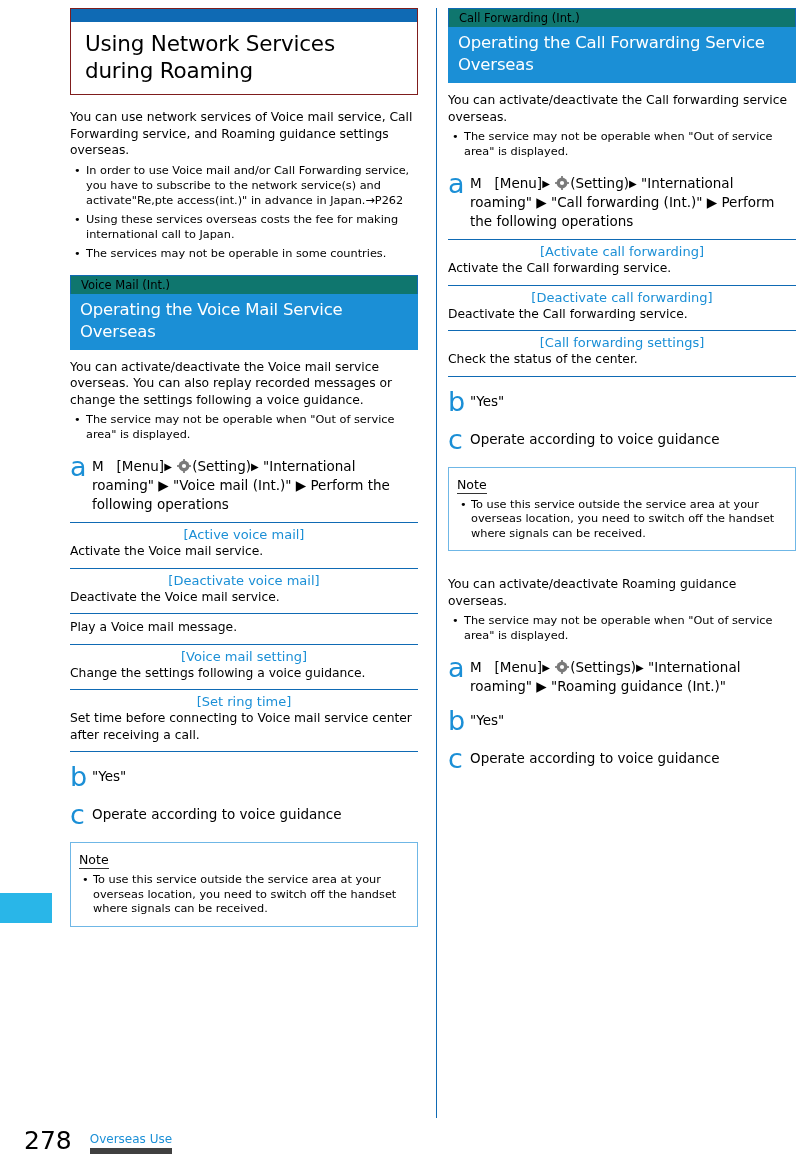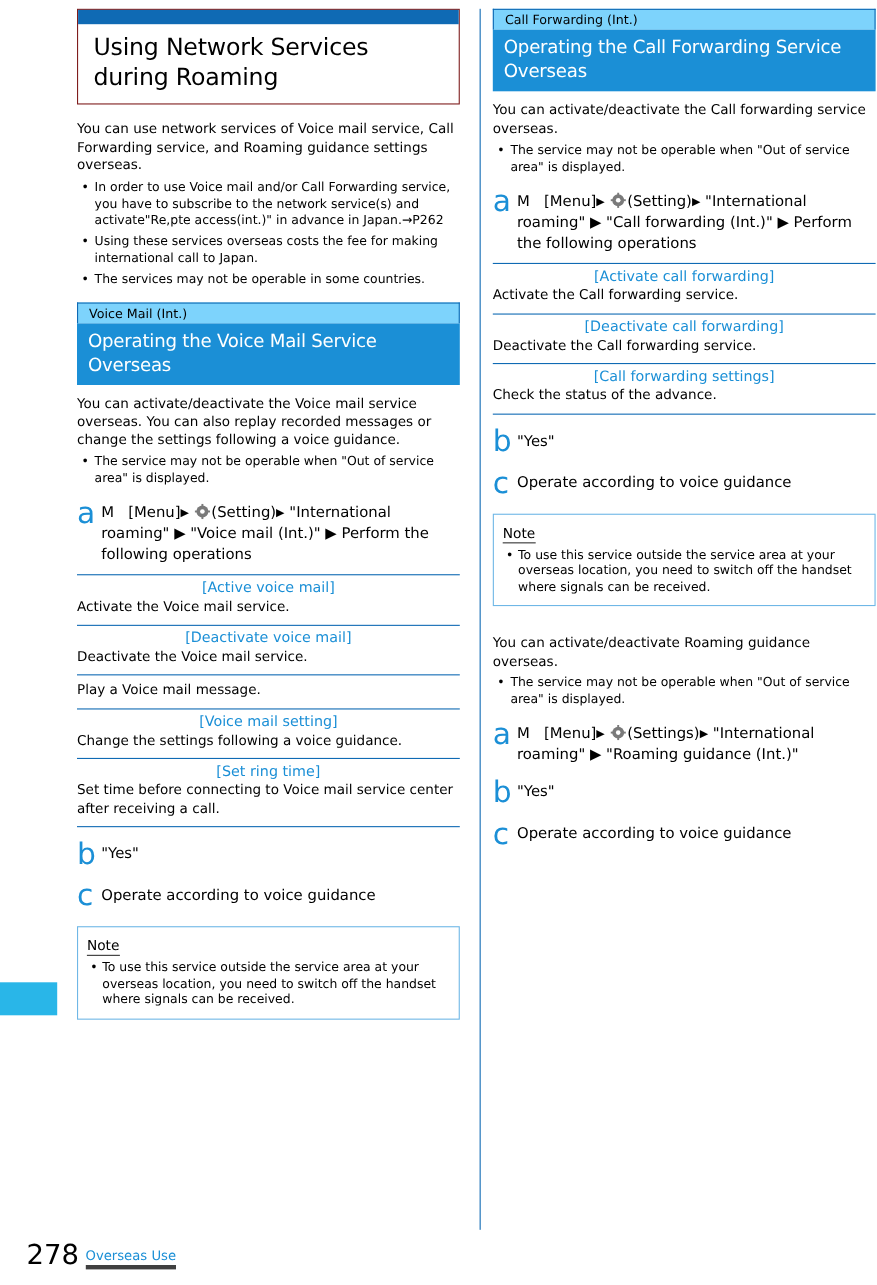--- a/index.html
+++ b/index.html
@@ -51,21 +51,21 @@
     line-height: 27px;
     padding: 8px 10px 10px 14px;
     color: #000;
     letter-spacing: -0.2px;
   }
 
   
   .sec-label {
     border: 1px solid #0f6ab4;
     border-bottom: none;
-    background: #7dd3fc;
+    background: #0f766e;
     font-size: 11.5px;
     padding: 2px 6px 2px 10px;
     color: #000;
     line-height: 14px;
   }
   .sec-title {
     background: #1b8fd6;
     color: #ffffff;
     font-size: 16.5px;
     line-height: 22px;
@@ -198,22 +198,22 @@
   }
   .page-num {
     font-size: 25px;
     line-height: 26px;
     color: #000;
     font-family: "DejaVu Sans", sans-serif;
   }
   .footer-label {
     font-size: 12px;
     color: #1b8fd6;
-    border-bottom: 4px solid #404040;
-    margin-left: 6px;
+    border-bottom: 6px solid #404040;
+    margin-left: 18px;
     padding-bottom: 1px;
     line-height: 15px;
   }
   .tab-marker {
     position: absolute;
     left: 0;
     top: 893px;
     width: 52px;
     height: 30px;
     background: #29b6e8;
@@ -358,21 +358,21 @@
     <div class="sub first">
       <div class="sub-title">[Activate call forwarding]</div>
       <div class="sub-body">Activate the Call forwarding service.</div>
     </div>
     <div class="sub">
       <div class="sub-title">[Deactivate call forwarding]</div>
       <div class="sub-body">Deactivate the Call forwarding service.</div>
     </div>
     <div class="sub">
       <div class="sub-title">[Call forwarding settings]</div>
-      <div class="sub-body">Check the status of the advance.</div>
+      <div class="sub-body">Check the status of the center.</div>
     </div>
     <div class="sub-end"></div>
 
     <div class="step">
       <div class="step-letter">b</div>
       <div class="step-text">"Yes"</div>
     </div>
 
     <div class="step">
       <div class="step-letter">c</div>

